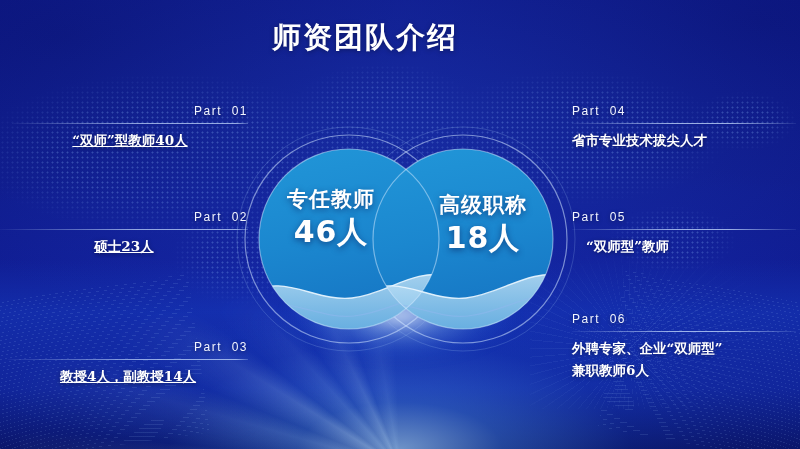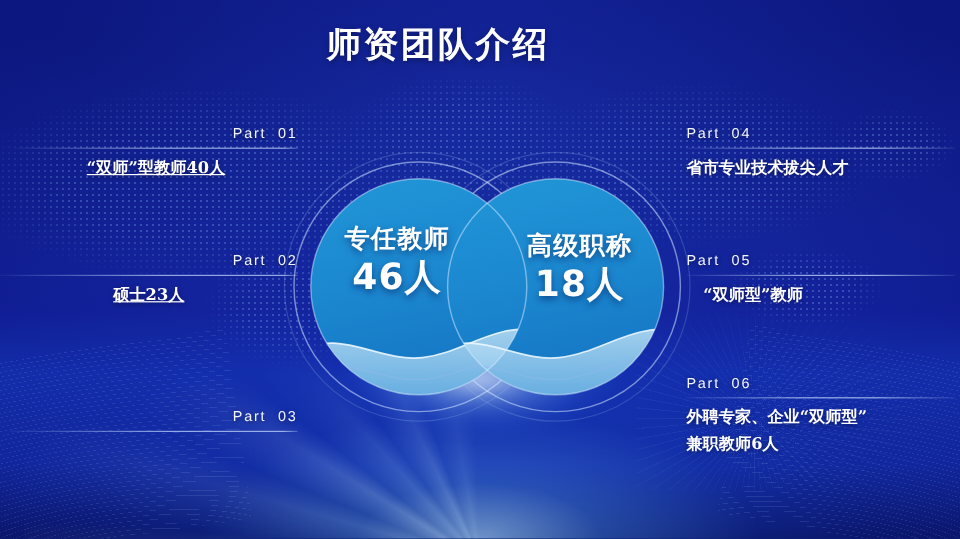--- a/index.html
+++ b/index.html
@@ -297,20 +297,21 @@
 
     <div class="part p02">
       <div class="part-heading">Part  02</div>
       <div class="part-rule"></div>
       <div class="part-line">硕士23人</div>
     </div>
 
     <div class="part p03">
       <div class="part-heading">Part  03</div>
       <div class="part-rule"></div>
+      <div class="part-line">教授4人，副教授14人</div>
     </div>
 
   </div>
 
   <div class="col-right">
 
     <div class="part p04">
       <div class="part-heading">Part  04</div>
       <div class="part-rule"></div>
       <div class="part-line">省市专业技术拔尖人才</div>

